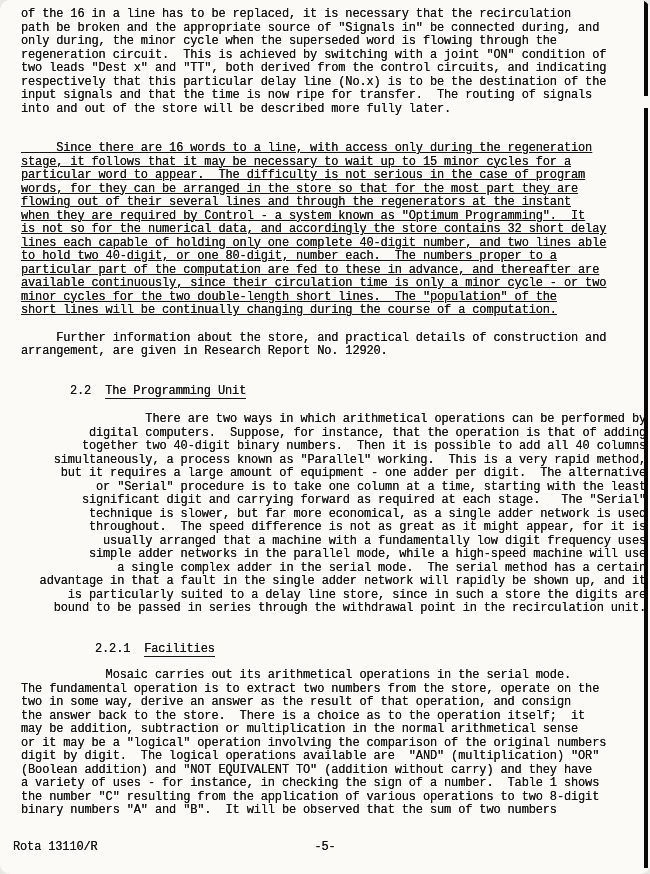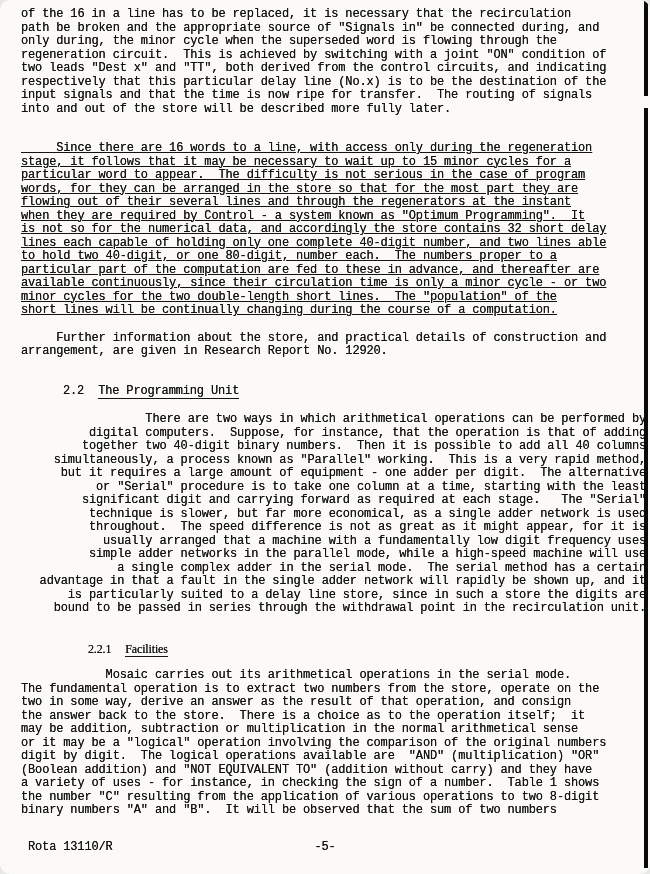--- a/index.html
+++ b/index.html
@@ -37,38 +37,38 @@
   .para3 { margin-bottom: 25px; }
   .para4 { margin-bottom: 26px; text-align: right; }
   .heading {
     font-size: 12px;
     line-height: 14px;
     letter-spacing: -0.15px;
     white-space: pre;
     text-shadow: 0 0 0.5px rgba(10,10,10,0.85);
   }
   .heading-1 { padding-left: 42px; margin-bottom: 14px; }
-  .heading-2 { padding-left: 67px; margin-bottom: 12px; font-family: Liberation Serif, serif; }
-  .heading .num { display: inline-block; margin-right: 14px; }
+  .heading-2 { padding-left: 67px; margin-bottom: 12px; }
+  .heading .num { display: inline-block; margin-right: 14px; margin-left: 7px; }
   .heading .ttl {
     display: inline-block;
     border-bottom: 1.3px solid currentColor;
     padding-bottom: 0.5px;
   }
   .footer {
     position: absolute;
     top: 840px;
     left: 0;
     right: 0;
     height: 16px;
     font-size: 12px;
     letter-spacing: -0.15px;
     text-shadow: 0 0 0.5px rgba(10,10,10,0.85);
   }
-  .footer .ref { position: absolute; left: 28px; top: 0; white-space: pre; }
+  .footer .ref { position: absolute; left: 13px; top: 0; white-space: pre; }
   .footer .pageno { position: absolute; left: 50%; transform: translateX(-50%); top: 0; white-space: pre; }
   .edge-line-seg {
     position: absolute;
     right: 2px;
     width: 4px;
     background: var(--edge);
   }
   .edge-seg-1 { top: 0; height: 96px; }
   .edge-seg-2 { top: 108px; height: 760px; }
 </style>

